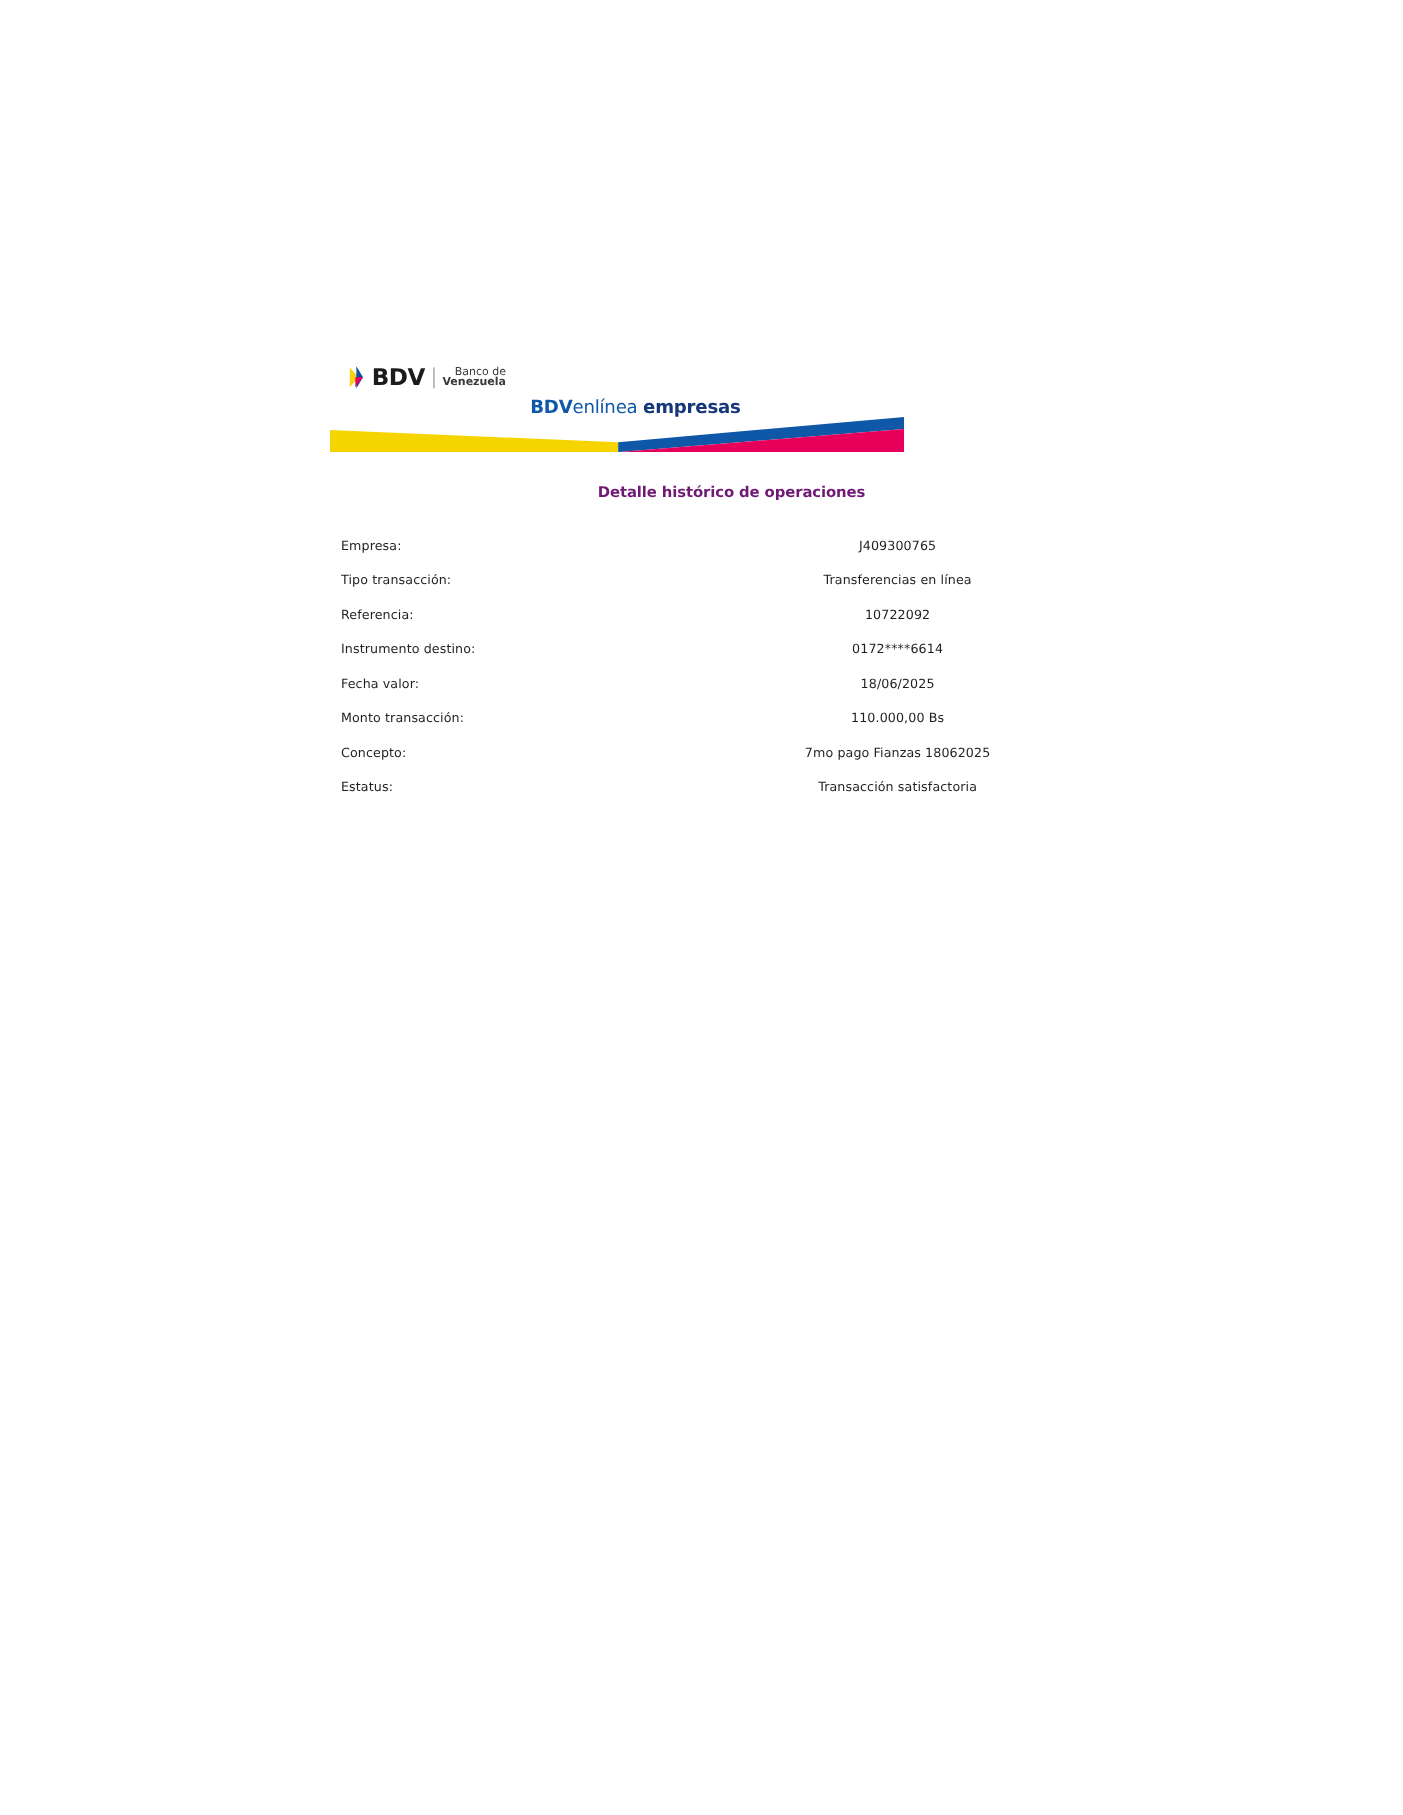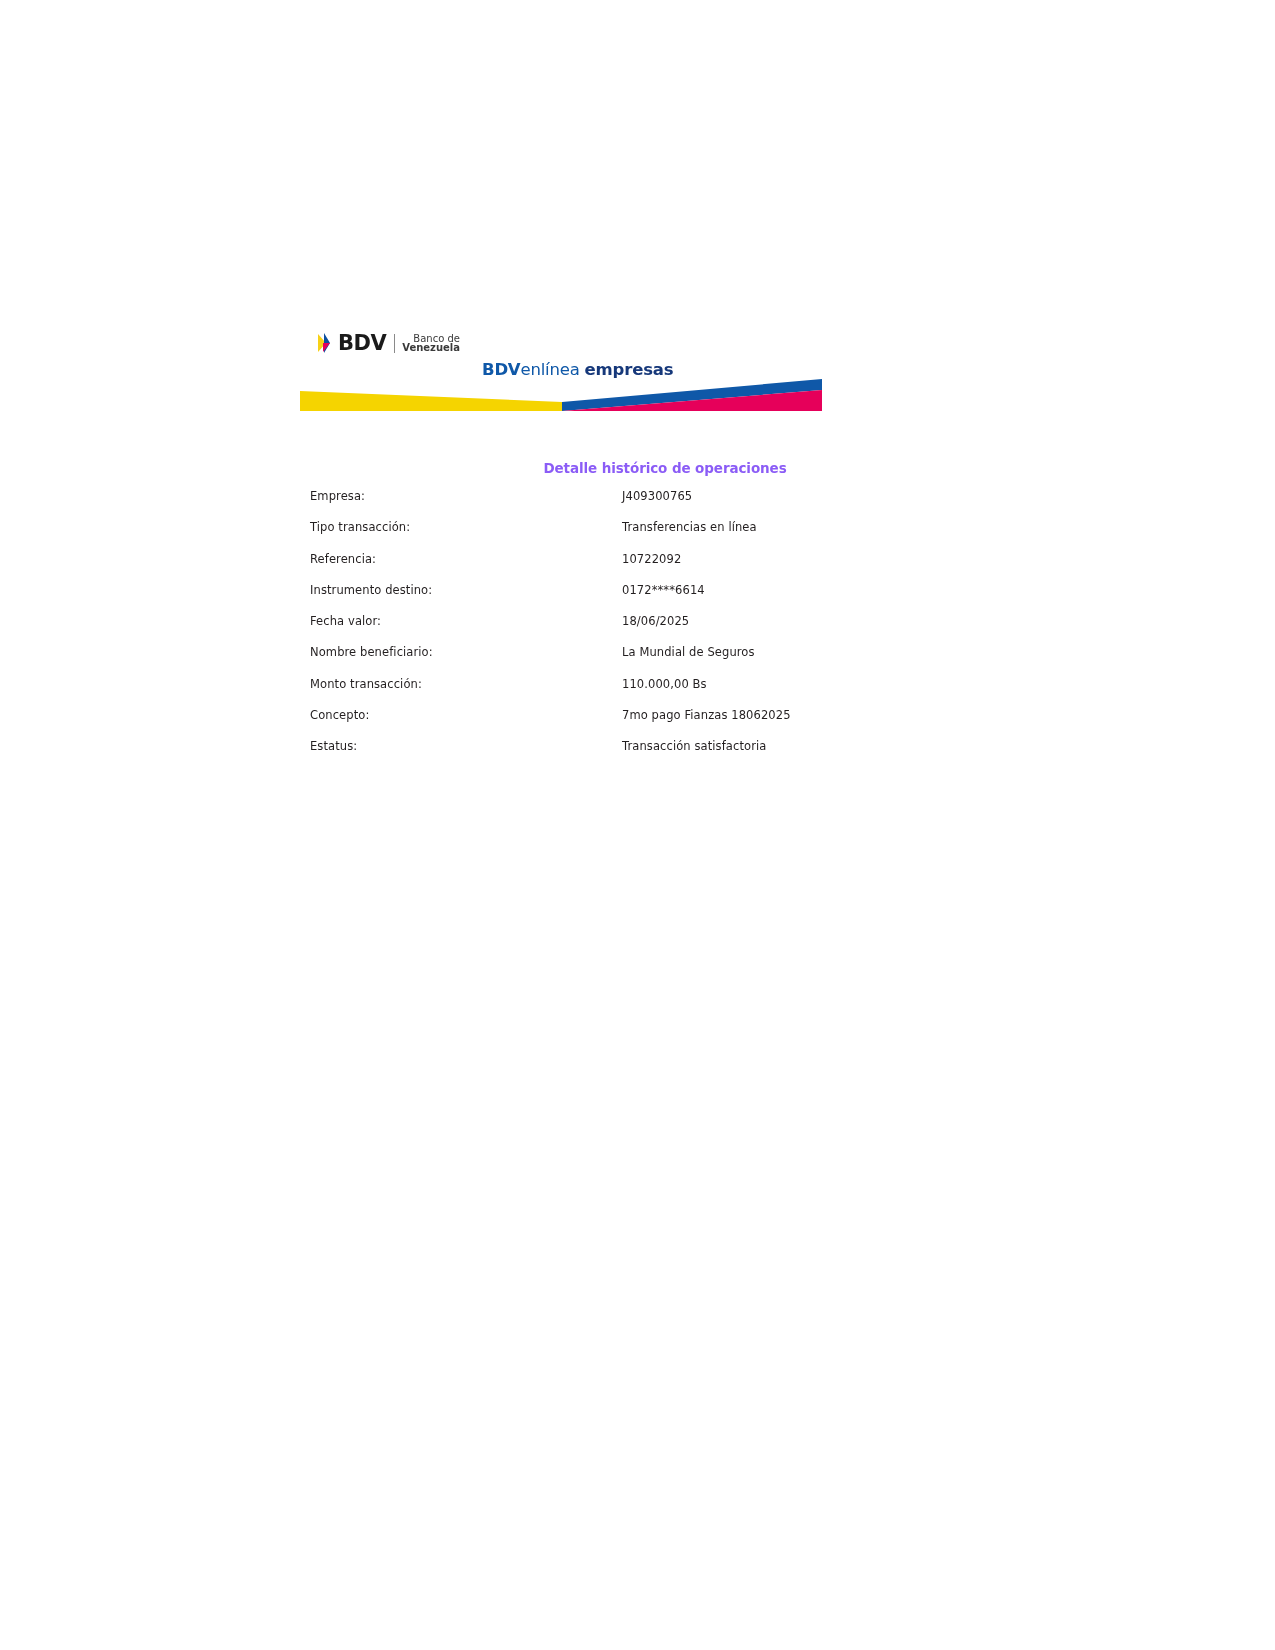--- a/index.html
+++ b/index.html
@@ -128,23 +128,22 @@
 
   
   .doc-title {
     position: absolute;
     left: 310px;
     top: 440px;
     width: 710px;
     text-align: center;
     font-size: 13.5px;
     font-weight: bold;
-    color: #8b5cf6;
+    color: #701a75;
     letter-spacing: -0.1px;
-    margin-top: 20px;
   }
 
   
   .details {
     position: absolute;
     left: 310px;
     top: 489px;
     width: 700px;
   }
   .row {
@@ -157,20 +156,21 @@
     width: 276px;
     font-size: 11.5px;
     color: #231f20;
     letter-spacing: 0.1px;
   }
   .row .value {
     flex: 1;
     font-size: 11.5px;
     color: #231f20;
     letter-spacing: 0.1px;
+    text-align: center;
   }
 </style>
 </head>
 <body>
 
 <div class="page">
 
   <div class="header">
 
     <div class="logo-row">
@@ -224,24 +224,20 @@
     <div class="row">
       <div class="label">Instrumento destino:</div>
       <div class="value">0172****6614</div>
     </div>
 
     <div class="row">
       <div class="label">Fecha valor:</div>
       <div class="value">18/06/2025</div>
     </div>
 
-    <div class="row">
-      <div class="label">Nombre beneficiario:</div>
-      <div class="value">La Mundial de Seguros</div>
-    </div>
 
     <div class="row">
       <div class="label">Monto transacción:</div>
       <div class="value">110.000,00 Bs</div>
     </div>
 
     <div class="row">
       <div class="label">Concepto:</div>
       <div class="value">7mo pago Fianzas  18062025</div>
     </div>

